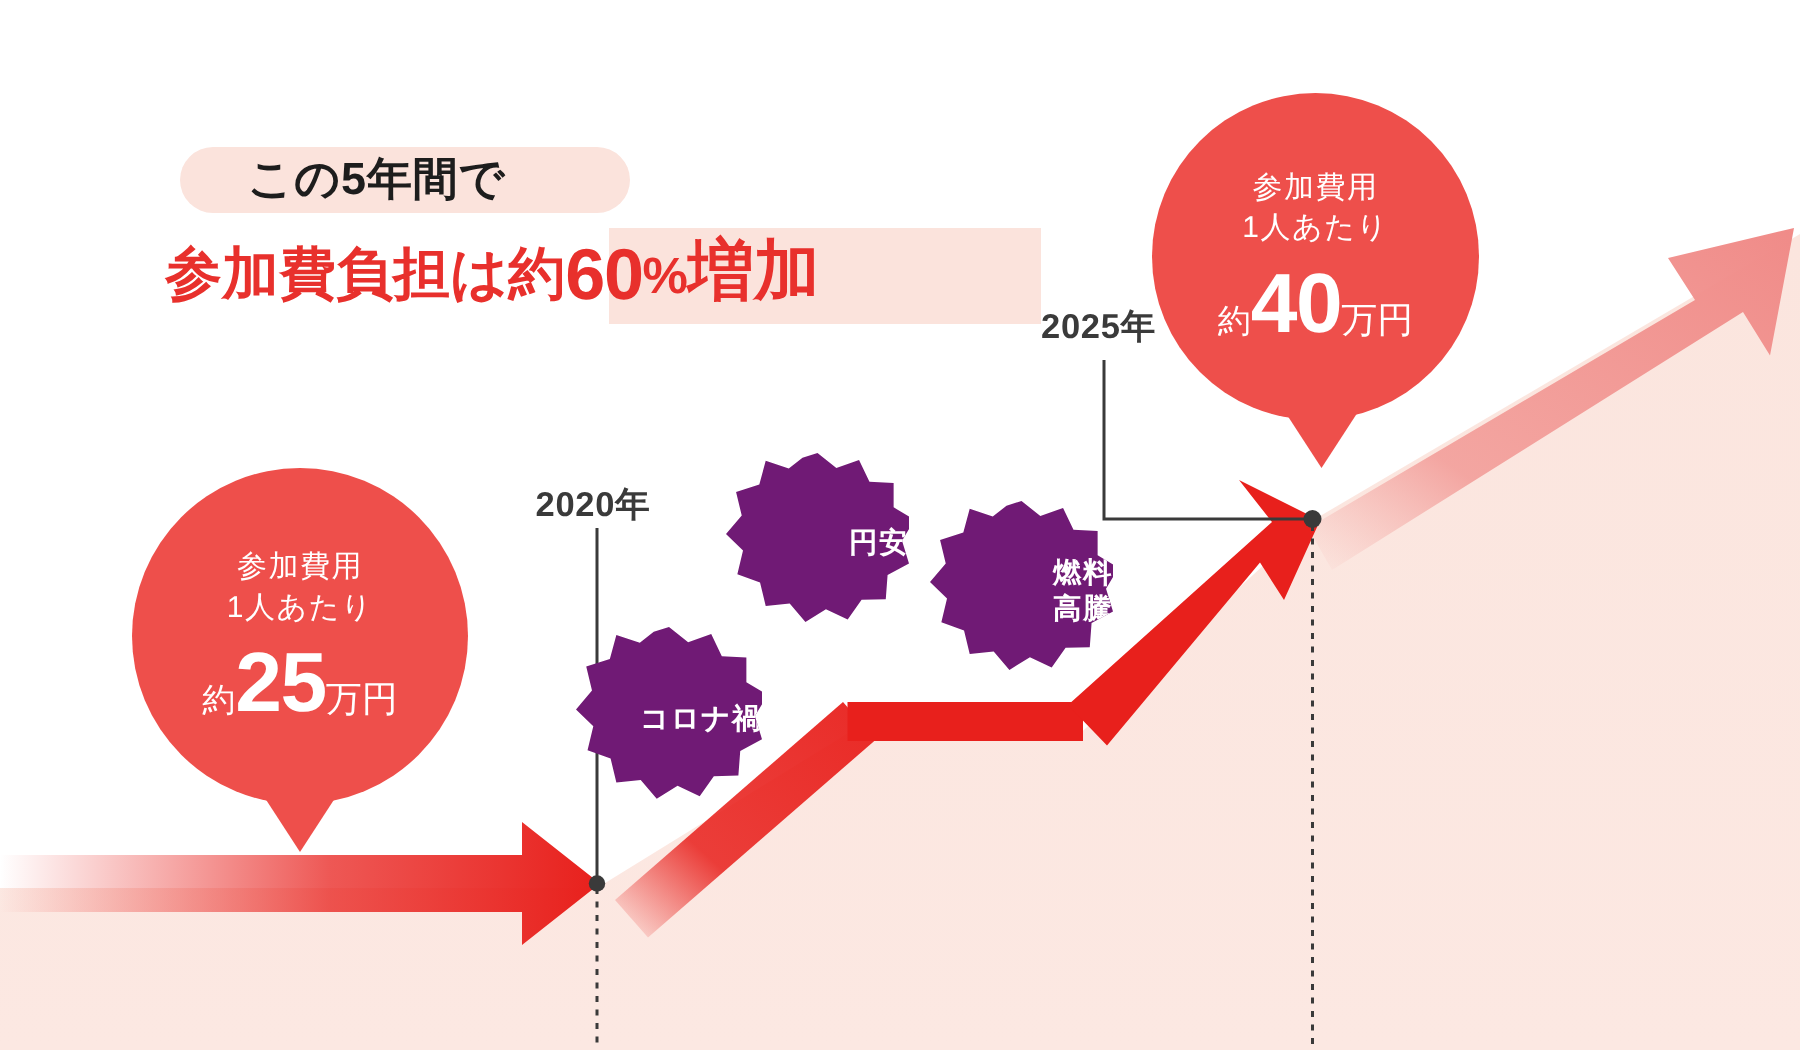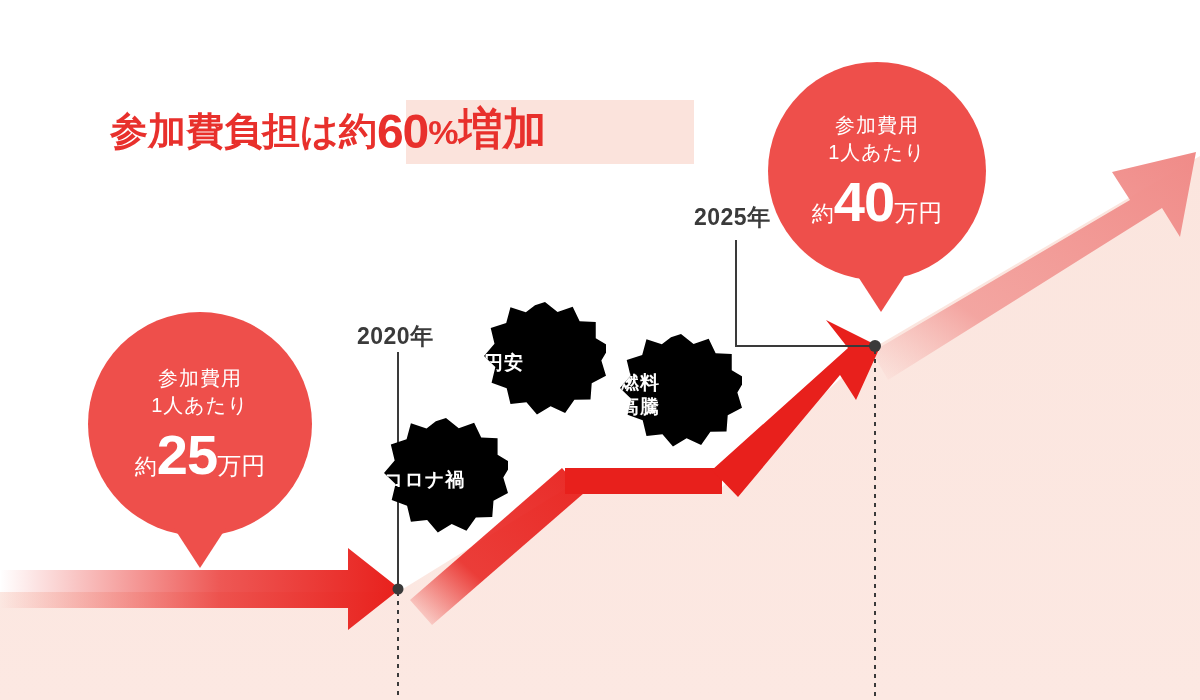--- a/index.html
+++ b/index.html
@@ -63,23 +63,23 @@
     position:absolute;left:50%;transform:translateX(-50%);
     width:0;height:0;
     border-left:26px solid transparent;
     border-right:26px solid transparent;
     border-top:40px solid #EE4F4B;
   }
 
   
   .burst{
     position:absolute;
-    display:flex;align-items:center;justify-content:flex-start;
+    display:flex;align-items:center;justify-content:flex-end;
     text-align:center;color:#fff;
-    background:#000000;
+    background:#701a75;
   }
   .burst-txt{font-size:19px;line-height:24px;font-weight:bold;letter-spacing:1px;}
   .star14{
     clip-path:polygon(
       50% 0%, 60.3% 8.2%, 72.7% 3.8%, 78.4% 15.7%, 91.6% 16.4%, 91.6% 29.7%,
       103% 36.5%, 96.2% 47.9%, 100% 60.4%, 88.3% 66.7%, 87.3% 79.9%, 74.1% 80.2%,
       66.5% 91%, 54.6% 85.4%, 43.4% 92.3%, 34.8% 82.2%, 21.7% 83.6%, 18.6% 70.7%,
       6.2% 66.2%, 9.3% 53.3%, 0% 44.3%, 8.6% 34.2%, 5.5% 21.3%, 18.2% 17.2%,
       21.7% 4.3%, 34.3% 8.5%, 41.8% 2.6%
     );
@@ -142,20 +142,24 @@
 
     <polyline points="736,240 736,346 873,346" fill="none" stroke="#3a3a3a" stroke-width="2"></polyline>
 
     <line x1="875" y1="350" x2="875" y2="700" stroke="#3a3a3a" stroke-width="2" stroke-dasharray="4 5"></line>
 
     <circle cx="398" cy="589" r="5.5" fill="#3a3a3a"></circle>
     <circle cx="875" cy="346" r="6" fill="#3a3a3a"></circle>
   </svg>
 
   <div class="headline">
+    <div class="hl-badge-row">
+      <div class="hl-pill"></div>
+      <div class="hl-line1">この5年間で</div>
+    </div>
     <div class="hl-line2">
       <div class="hl-hilite"></div>
       <div class="hl-red">
         <span class="hl-txt">参加費負担は約</span><span class="hl-num">60</span><span class="hl-pct">%</span><span class="hl-suf">増加</span>
       </div>
     </div>
   </div>
 
   <div class="callout" style="left:88px;top:312px;width:224px;height:224px;">
     <div class="bubble" style="width:224px;height:224px;">

